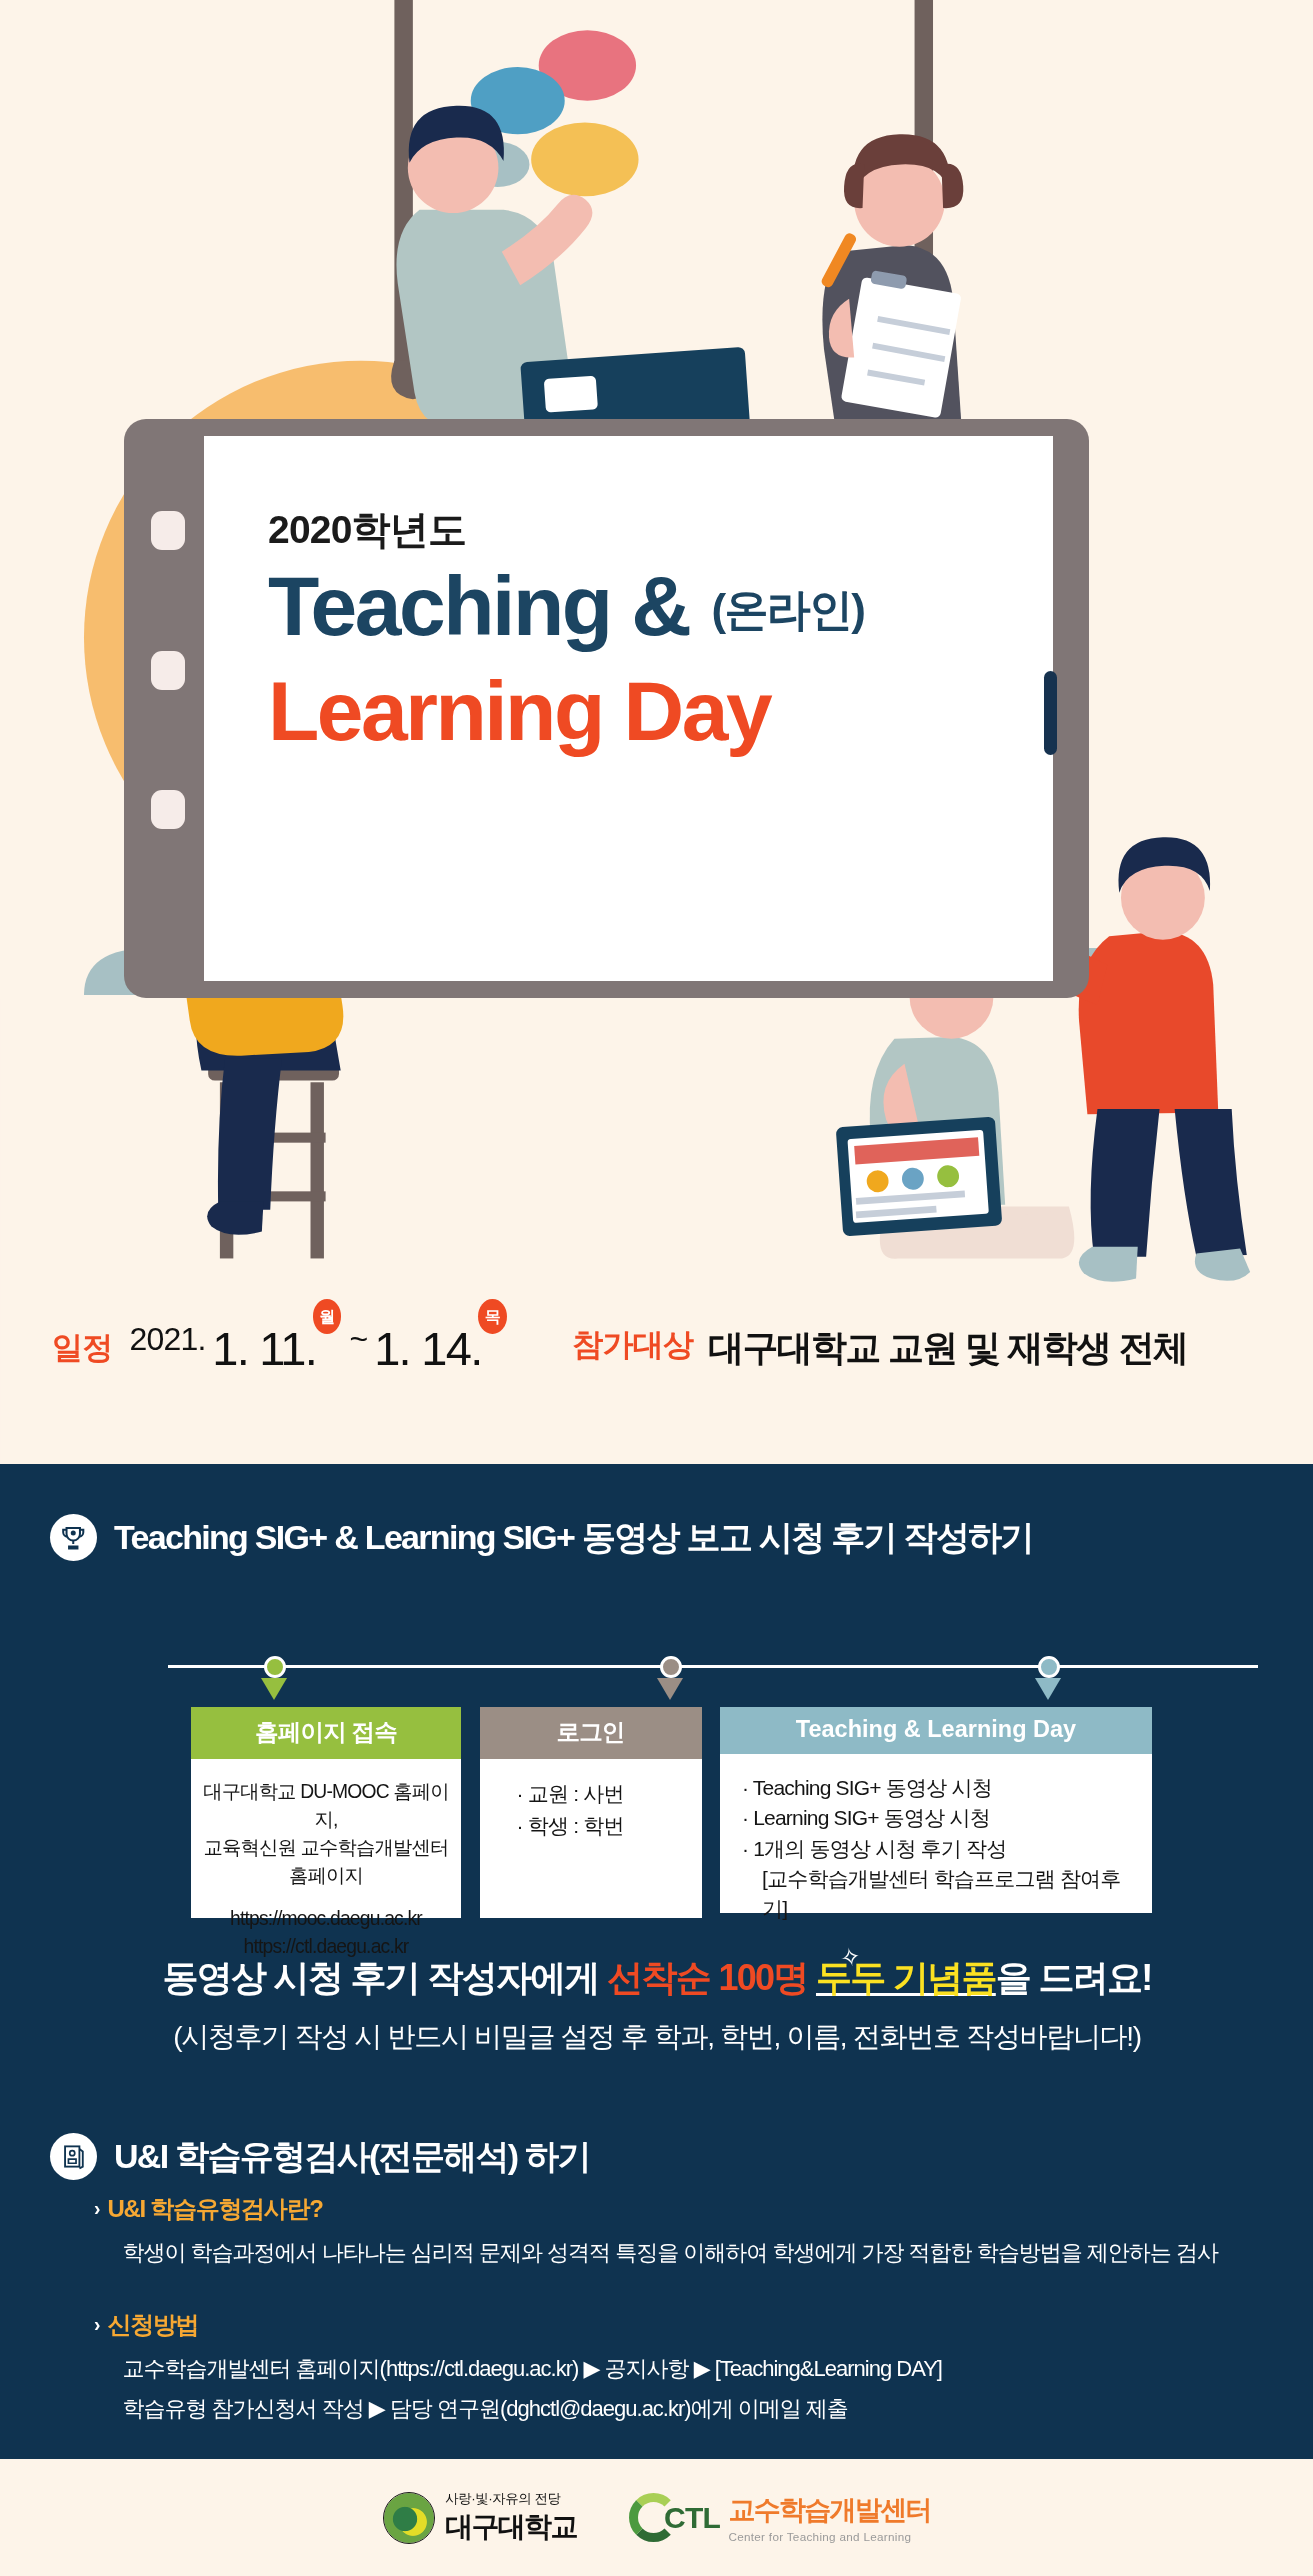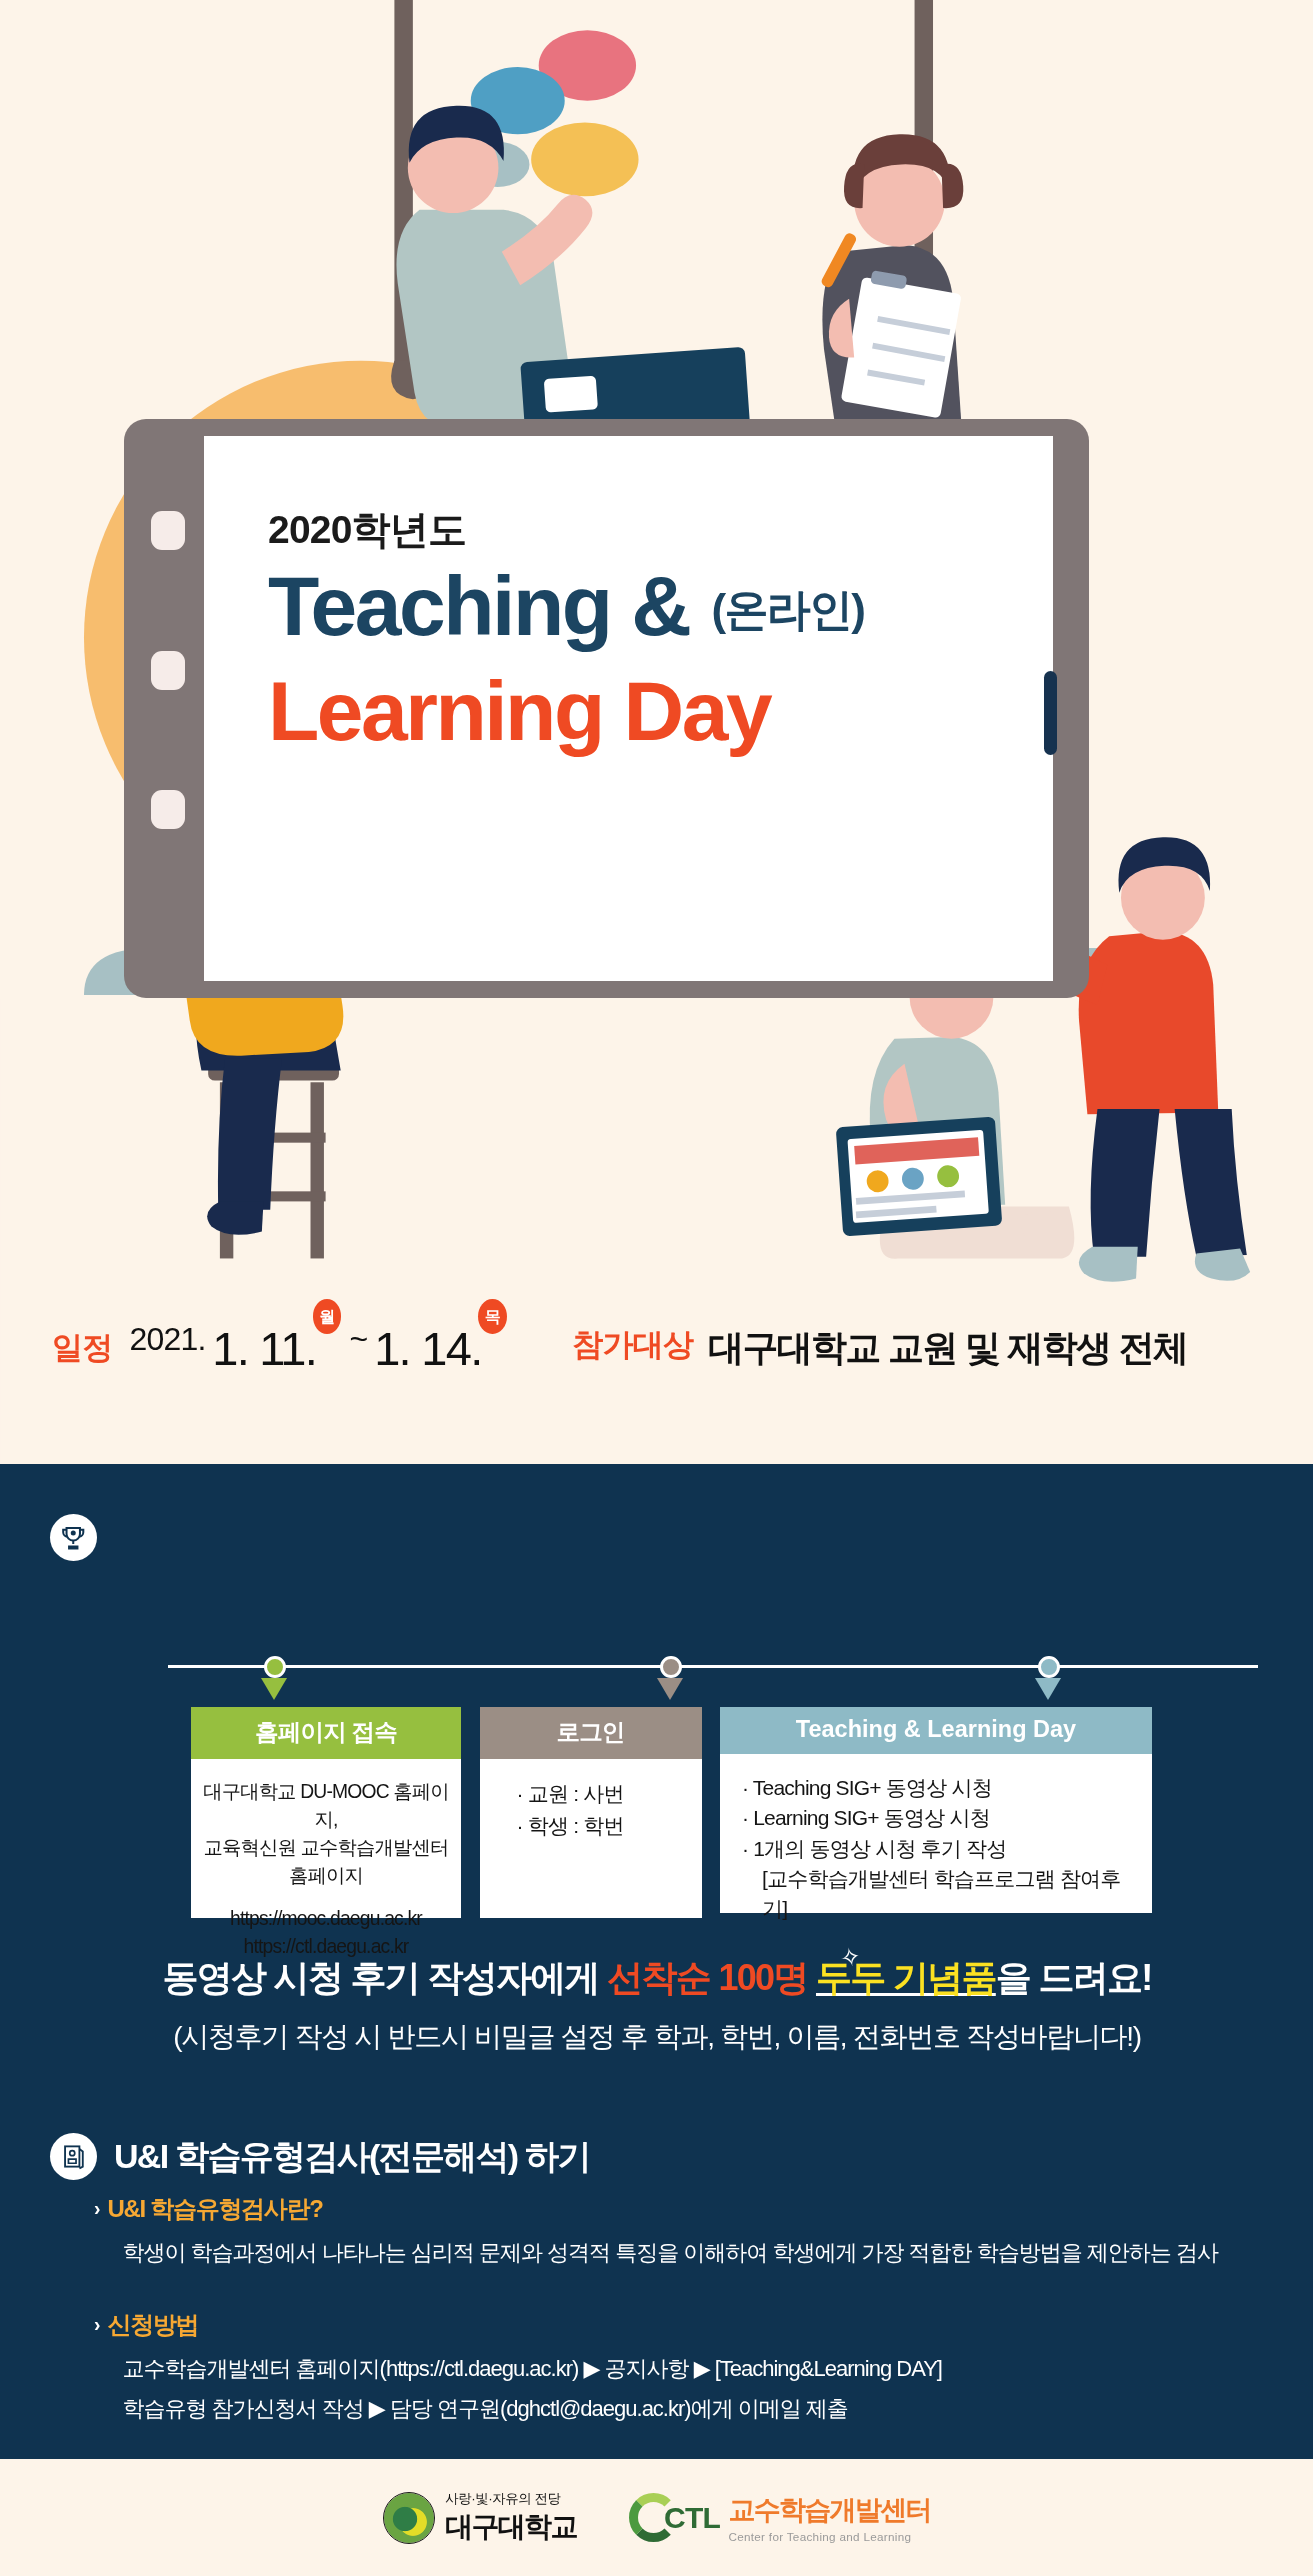--- a/index.html
+++ b/index.html
@@ -505,20 +505,21 @@
   <div style="position:absolute;left:0;top:1464px;width:1314px;">
     <div class="sec-head sec-head-1">
       <span class="circ-icon">
         <svg width="28.5" height="28.5" viewBox="0 0 34 34">
           <path d="M9 6h16v7a8 8 0 0 1-16 0z" fill="none" stroke="#0f3350" stroke-width="2.4"></path>
           <path d="M9 8H5v3a5 5 0 0 0 5 5M25 8h4v3a5 5 0 0 1-5 5" fill="none" stroke="#0f3350" stroke-width="2.4"></path>
           <path d="M17 21v4M12 28h10v2.4H12z" fill="none" stroke="#0f3350" stroke-width="2.4"></path>
           <circle cx="17" cy="12" r="3" fill="#0f3350"></circle>
         </svg>
       </span>
+      <span class="sec-title">Teaching SIG+ &amp; Learning SIG+ 동영상 보고 시청 후기 작성하기</span>
     </div>
   </div>
 
   <div class="rail">
     <span class="rail-dot rd1"></span>
     <span class="rail-dot rd2"></span>
     <span class="rail-dot rd3"></span>
     <span class="rail-tri rt1"></span>
     <span class="rail-tri rt2"></span>
     <span class="rail-tri rt3"></span>

